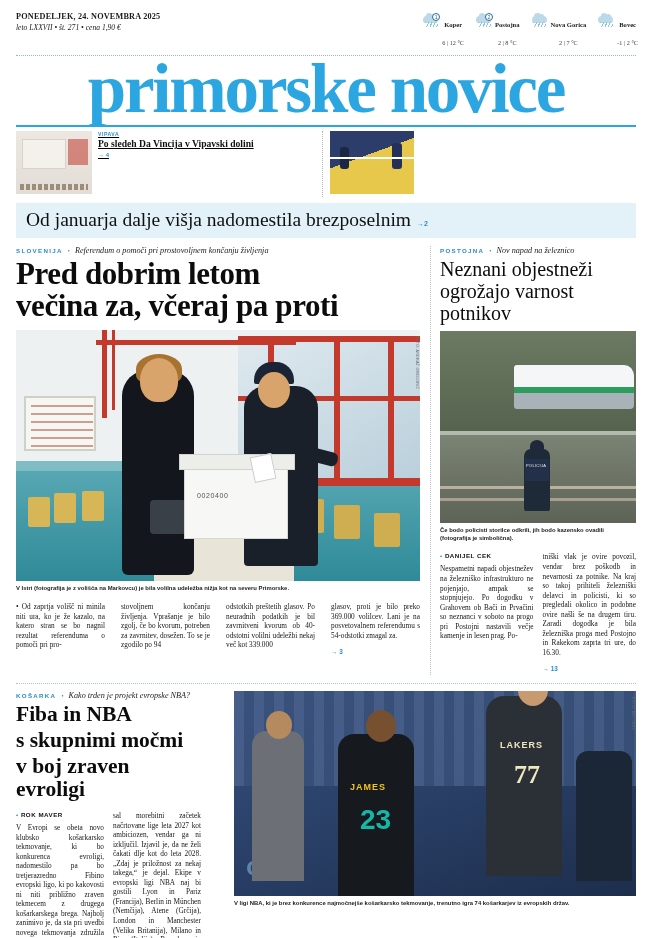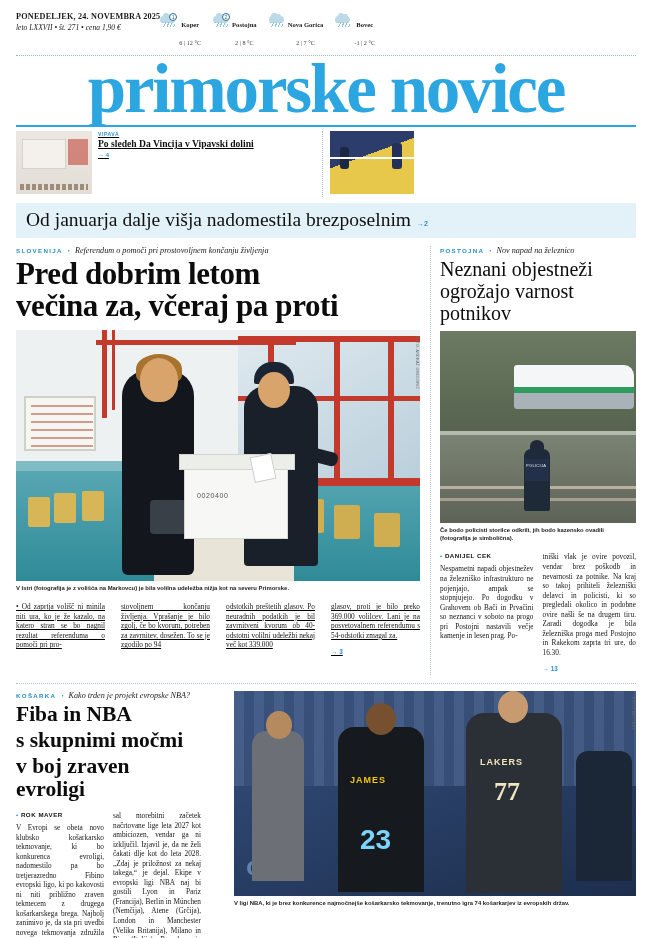--- a/index.html
+++ b/index.html
@@ -5,21 +5,21 @@
   * { box-sizing: border-box; margin: 0; padding: 0; }
   html, body {
     width: 652px; height: 938px;
     background: #ffffff;
     font-family: "Liberation Serif", serif;
     overflow: hidden;
   }
   .page { position: relative; width: 652px; height: 938px; background:#fff; }
 
   
-  .topbar { display:flex; align-items:flex-start; justify-content:flex-start;
+  .topbar { display:flex; align-items:flex-start; justify-content:space-between;
             padding: 12px 14px 4px 16px; }
   .dateblock .date-line {
     font-family:"Liberation Serif", serif; font-weight:bold;
     font-size:8.2px; letter-spacing:.2px; color:#1a1a1a; line-height:1.25;
   }
   .dateblock .issue-line {
     font-family:"Liberation Serif", serif; font-style:italic;
     font-size:7.6px; color:#1a1a1a; margin-top:1px;
   }
   .weather { display:flex; gap:12px; align-items:flex-start; padding-top:1px; }
@@ -168,21 +168,21 @@
   .pm-chairs i { position:absolute; width:22px; height:30px; background:#d7b657;
                  border-radius:2px; display:block; }
   .pm-chairs2 { position:absolute; right:6px; bottom:14px; width:120px; height:84px; }
   .pm-chairs2 i { position:absolute; width:26px; height:34px; background:#cfae52;
                   border-radius:2px; display:block; }
 
   .caption { font-family:"Liberation Sans",sans-serif; font-size:5.9px; font-weight:bold;
              line-height:1.35; color:#1c1c1c; margin-top:4px; }
 
   
-  .cols4 { display:flex; gap:16px; margin-top:9px;text-decoration:underline; }
+  .cols4 { display:flex; gap:16px; margin-top:9px; }
   .col { flex:1; }
   .body-text { font-family:"Liberation Serif",serif; font-size:7.3px; line-height:1.31;
                color:#151515; text-align:justify; hyphens:auto; }
   .byline { font-family:"Liberation Sans",sans-serif; font-size:6.2px; font-weight:bold;
             letter-spacing:.5px; color:#111; margin-bottom:5px; text-transform:uppercase; }
   .byline .bullet { color:#2b8fc9; }
   .pg { font-family:"Liberation Sans",sans-serif; font-size:6.4px; font-weight:bold; color:#2b8fc9; }
 
   
   .photo-rail { width:196px; height:192px; margin-top:7px; background:#8a8d80; }
@@ -212,29 +212,29 @@
   h1.bask-head { font-family:"Liberation Serif",serif; font-weight:bold; font-size:21.5px;
                  line-height:1.1; color:#0c0c0c; margin-top:2px; }
   .cols2 { display:flex; gap:9px; margin-top:9px; }
 
   .photo-bask { width:402px; height:205px; background:#2c3f6b; }
   .pb-bg { position:absolute; inset:0; background:linear-gradient(160deg,#35507f,#1d2e4d); }
   .pb-crowd { position:absolute; left:0; top:0; width:100%; height:46%;
      background:repeating-linear-gradient(90deg,#4a628c 0 10px,#3a527a 10px 20px); opacity:.8; }
   .pb-txt { position:absolute; left:12px; bottom:14px; font-family:"Liberation Sans",sans-serif;
             font-weight:bold; font-size:26px; color:#7fb3dd; opacity:.6; letter-spacing:2px; }
-  .pb-p1 { position:absolute; left:104px; top:36px; width:86px; height:165px;
+  .pb-p1 { position:absolute; left:104px; top:43px; width:76px; height:165px;
            background:#161a1e; border-radius:16px 16px 0 0; }
   .pb-p1 .num { position:absolute; left:22px; top:70px; font-family:"Liberation Sans",sans-serif;
-                font-weight:bold; font-size:28px; color:#7dd3fc;margin-top:27px; }
+                font-weight:bold; font-size:28px; color:#14b8a6; }
   .pb-p1 .name { position:absolute; left:12px; top:48px; font-family:"Liberation Sans",sans-serif;
                 font-weight:bold; font-size:9px; color:#f0c419; letter-spacing:1px; }
   .pb-p1 .head { position:absolute; left:28px; top:-24px; width:30px; height:32px;
                  background:#77512f; border-radius:50%; }
-  .pb-p2 { position:absolute; right:74px; top:22px; width:96px; height:180px;
+  .pb-p2 { position:absolute; right:74px; top:5px; width:76px; height:180px;
            background:#2b2f36; border-radius:18px 18px 0 0; }
   .pb-p2 .num { position:absolute; left:28px; top:64px; font-family:Liberation Serif, serif;
                 font-weight:bold; font-size:26px; color:#f0e6c0; }
   .pb-p2 .name { position:absolute; left:14px; top:44px; font-family:"Liberation Sans",sans-serif;
                 font-weight:bold; font-size:9px; color:#f0e6c0; letter-spacing:1px; }
   .pb-p2 .head { position:absolute; left:32px; top:-22px; width:30px; height:32px;
                  background:#c79a6f; border-radius:50%; }
   .pb-ref { position:absolute; left:18px; top:40px; width:52px; height:150px;
             background:#6c7076; border-radius:14px 14px 0 0; }
   .pb-ref .head { position:absolute; left:14px; top:-20px; width:26px; height:28px;

